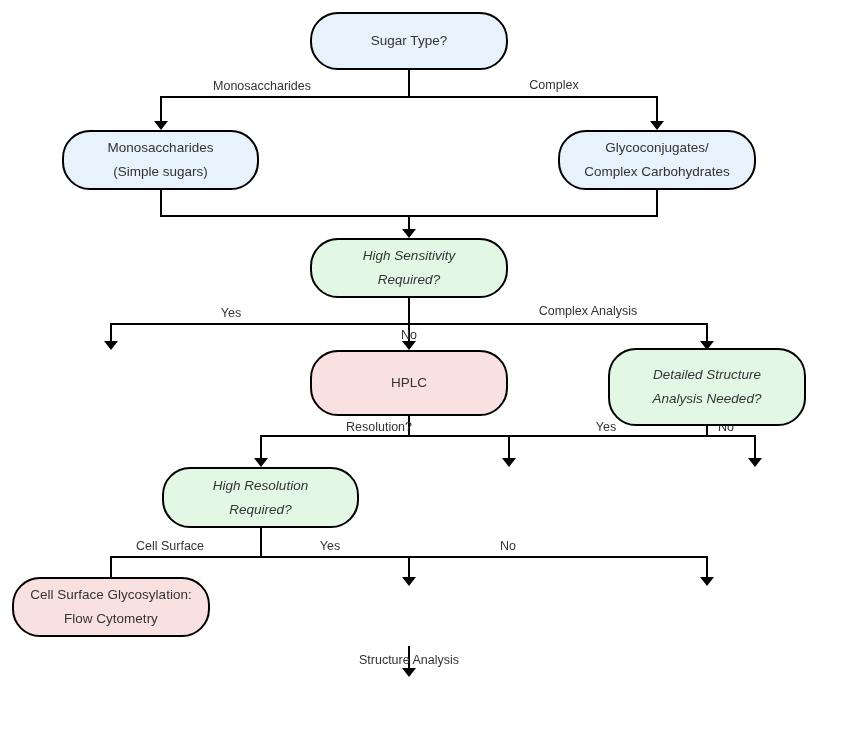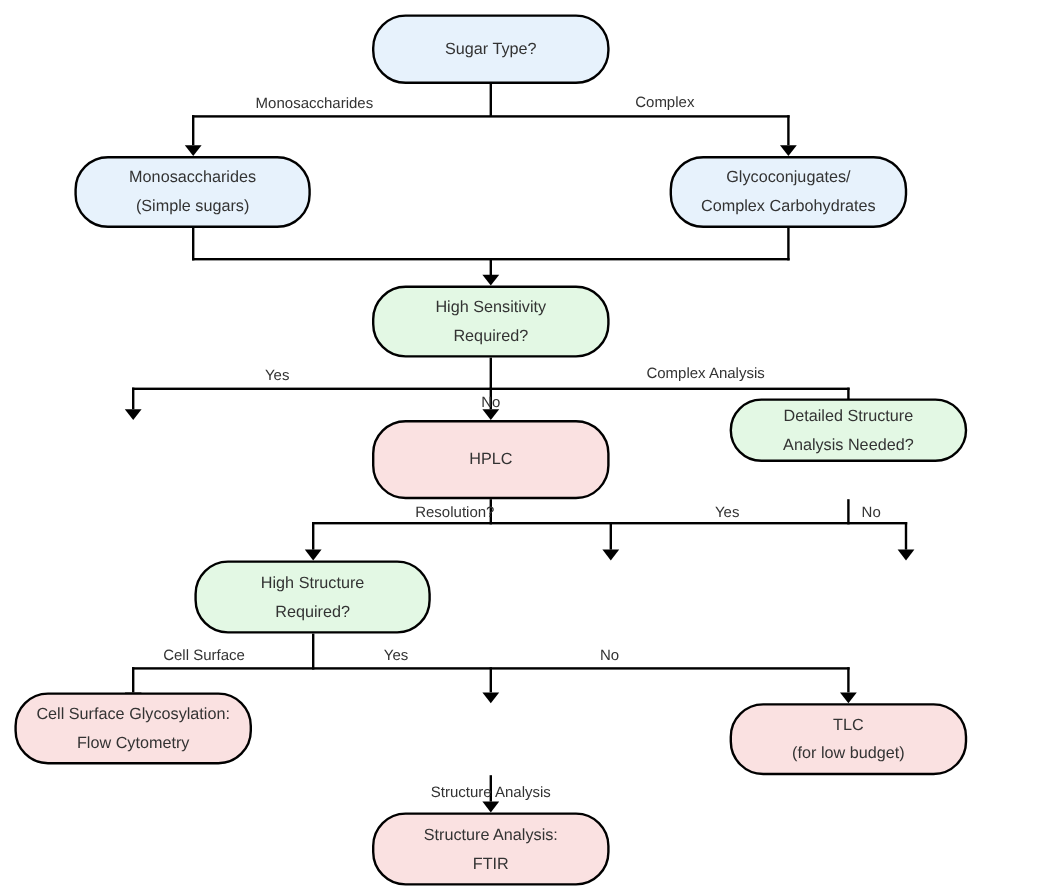--- a/index.html
+++ b/index.html
@@ -8,21 +8,21 @@
     font-family:"Liberation Sans",sans-serif;overflow:hidden;
   }
   .node{
     position:absolute;box-sizing:border-box;
     border:2px solid var(--line-color,#000);
     border-radius:28px;
     display:flex;align-items:center;justify-content:center;
     padding:0 6px;
   }
   .node--blue{background:var(--blue-fill,#e7f2fc);}
-  .node--green{background:var(--green-fill,#e3f8e4);}
+  .node--green{background:var(--green-fill,#e3f8e4);font-style:italic;}
   .node--pink{background:var(--pink-fill,#fae1e1);}
   .node__text{
     white-space:pre-line;text-align:center;
     font-size:13.5px;line-height:24px;color:var(--text-color,#333);
   }
   .edge-v{position:absolute;width:2px;background:var(--line-color,#000);}
   .edge-h{position:absolute;height:2px;background:var(--line-color,#000);}
   .arrow-down{
     position:absolute;width:0;height:0;
     border-left:7px solid transparent;border-right:7px solid transparent;
@@ -105,34 +105,26 @@
     <span class="node__text">Glycoconjugates/
 Complex Carbohydrates</span>
   </div>
   <div class="node node--green" style="left:310px;top:238px;width:198px;height:60px">
     <span class="node__text">High Sensitivity
 Required?</span>
   </div>
   <div class="node node--pink" style="left:310px;top:350px;width:198px;height:66px">
     <span class="node__text">HPLC</span>
   </div>
-  <div class="node node--green" style="left:608px;top:332px;width:198px;height:53px">
+  <div class="node node--green" style="left:608px;top:348px;width:198px;height:78px">
     <span class="node__text">Detailed Structure
 Analysis Needed?</span>
   </div>
   <div class="node node--green" style="left:162px;top:467px;width:197px;height:61px">
-    <span class="node__text">High Structure
+    <span class="node__text">High Resolution
 Required?</span>
   </div>
   <div class="node node--pink" style="left:12px;top:577px;width:198px;height:60px">
     <span class="node__text">Cell Surface Glycosylation:
 Flow Cytometry</span>
   </div>
-  <div class="node node--pink" style="left:608px;top:586px;width:198px;height:60px">
-    <span class="node__text">TLC
-(for low budget)</span>
-  </div>
-  <div class="node node--pink" style="left:310px;top:677px;width:198px;height:61px">
-    <span class="node__text">Structure Analysis:
-FTIR</span>
-  </div>
 
 </div>
 
 </body></html>

